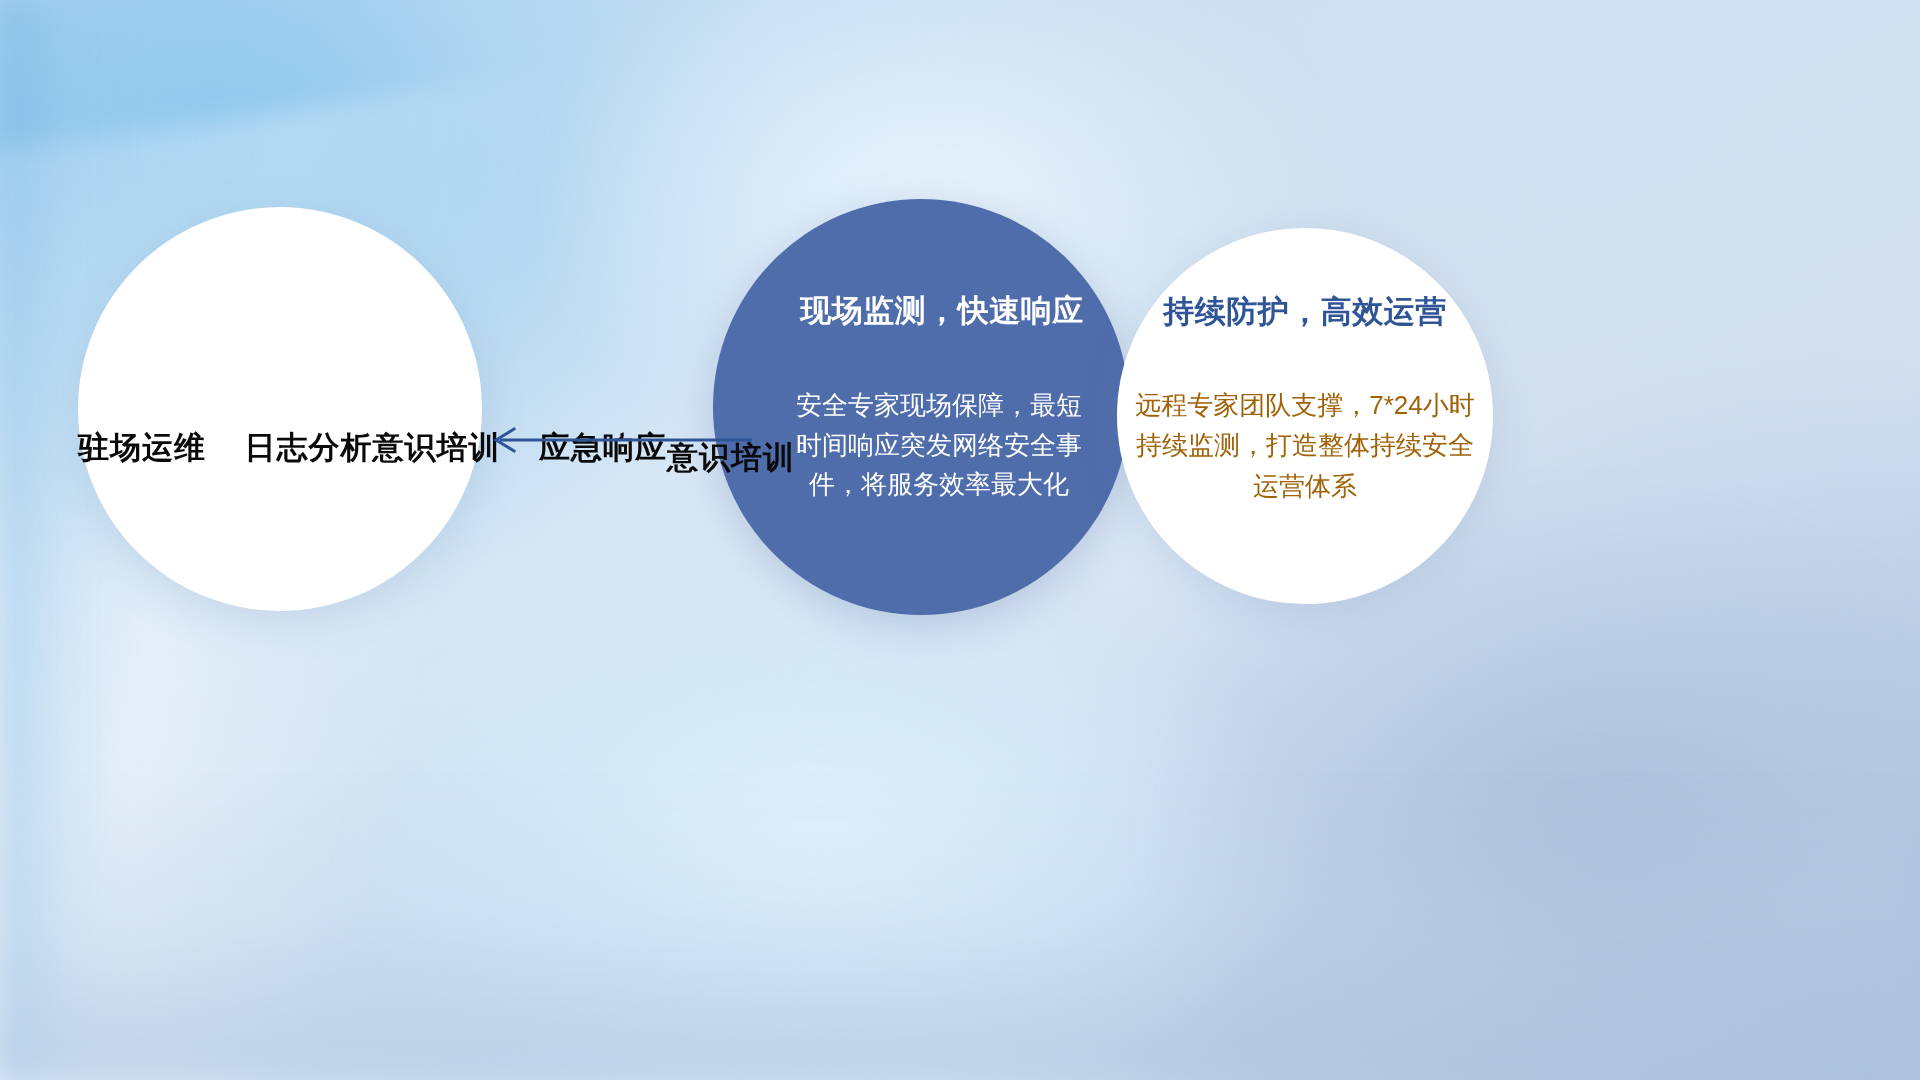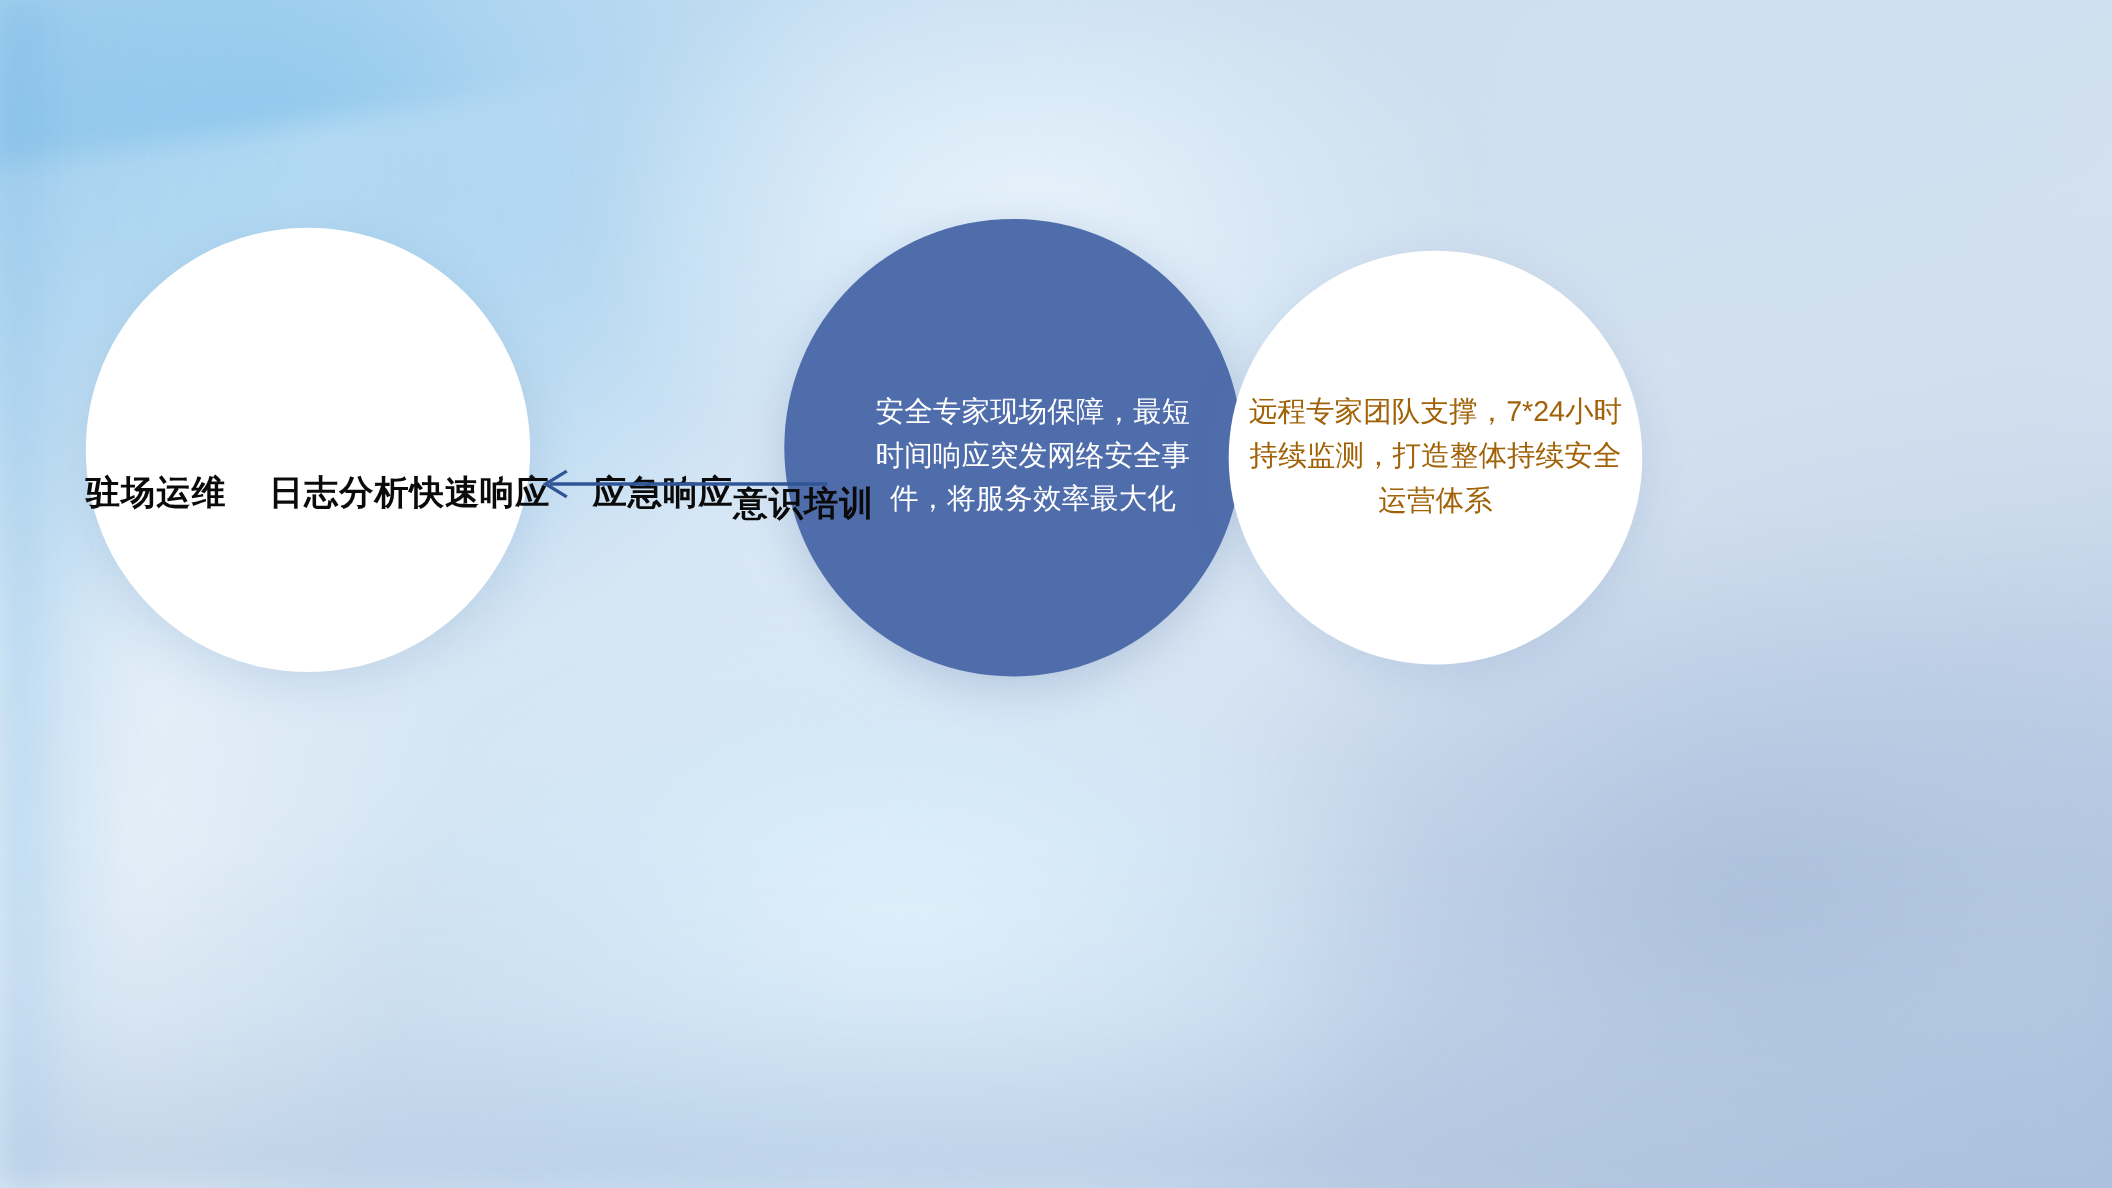--- a/index.html
+++ b/index.html
@@ -242,29 +242,31 @@
   <div class="circle" id="circle-mid"></div>
 
   <div id="arrow">
     <svg width="270" height="44" viewBox="0 0 270 44">
       <line x1="268" y1="22" x2="16" y2="22" stroke="#2f5597" stroke-width="3"></line>
       <polyline points="30,11 12,22 30,33" fill="none" stroke="#2f5597" stroke-width="3" stroke-linecap="square" stroke-linejoin="miter"></polyline>
     </svg>
   </div>
 
   <div id="mid-content">
+    <div id="mid-title">现场监测，快速响应</div>
     <div id="mid-body">安全专家现场保障，最短时间响应突发网络安全事件，将服务效率最大化</div>
   </div>
 
   <div class="circle circle-white" id="circle-right"></div>
 
   <div id="right-content">
+    <div id="right-title">持续防护，高效运营</div>
     <div id="right-body">远程专家团队支撑，7*24小时持续监测，打造整体持续安全运营体系</div>
   </div>
 
   <div id="left-content">
     <div id="left-dash"></div>
     <div class="left-line">驻场运维    日志分析</div>
-    <div class="left-line">快速响应    应急响应</div>
+    <div class="left-line">意识培训    应急响应</div>
     <div class="left-line">意识培训</div>
   </div>
 
 </div>
 
 </body></html>

